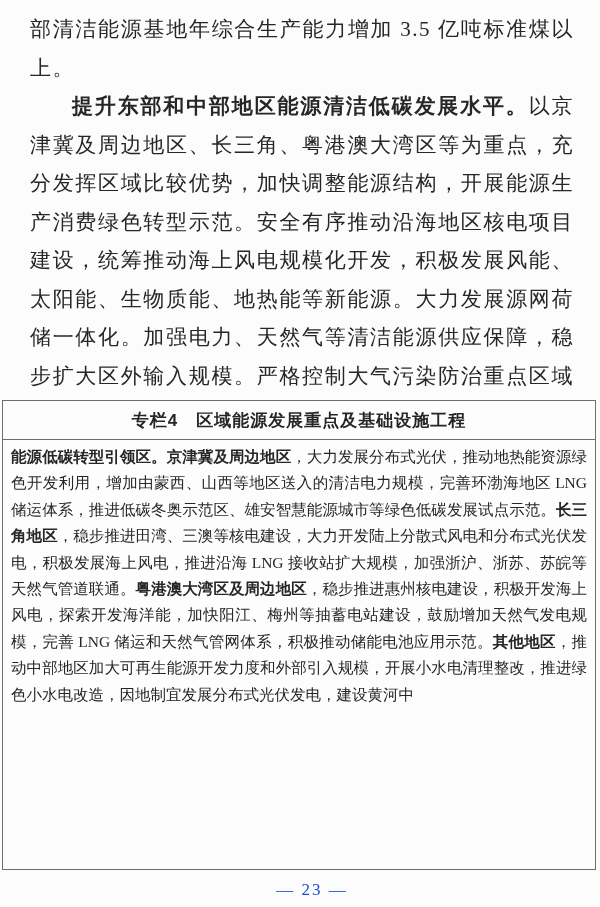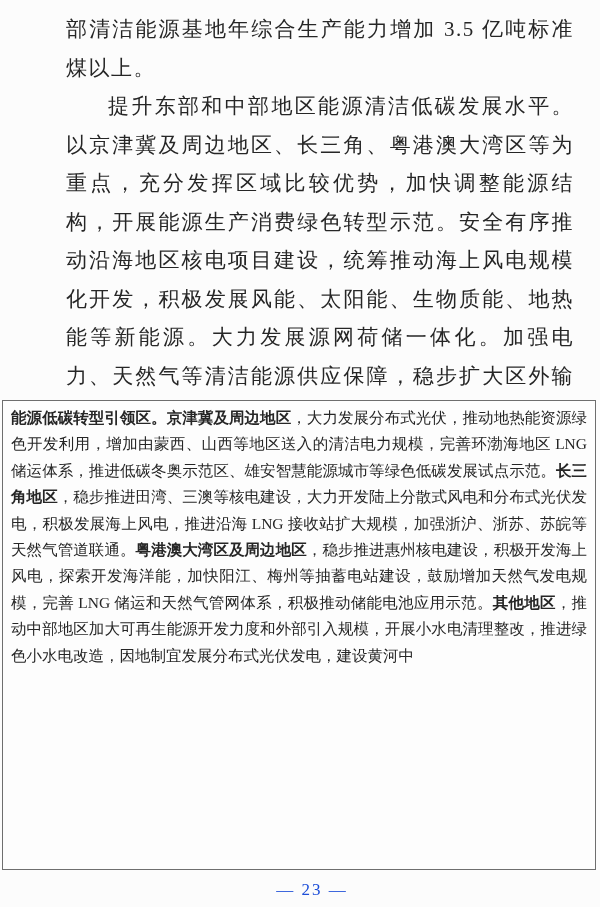--- a/index.html
+++ b/index.html
@@ -4,32 +4,31 @@
 <style>
   html,body { margin:0; padding:0; }
   .page {
     position:relative;
     width:600px; height:907px;
     background:#fcfcfc;
     font-family:"Liberation Serif","DejaVu Serif",serif;
     color:#262626;
     overflow:hidden;
     box-sizing:border-box;
-    padding-left:36px;
   }
   .body-text {
     padding:10px 26px 0 30px;
     font-size:21px;
     line-height:38.5px;
     text-align:justify;
     letter-spacing:1.5px;
   }
   .body-text p { margin:0; }
   .para-indent { text-indent:2em; }
-  .body-text .run-bold { font-weight:400; }
+  .body-text .run-bold { font-weight:700; }
   .feature-box {
     position:absolute;
     left:2px; top:400px;
     width:594px; height:470px;
     border:1px solid #6e6e6e;
     background:#fdfdfd;
     box-sizing:border-box;
   }
   .box-title {
     border-bottom:1px solid #6e6e6e;
@@ -66,20 +65,21 @@
 <body>
 
 <div class="page">
 
   <div class="body-text">
     <p><span class="run">部清洁能源基地年综合生产能力增加 3.5 亿吨标准煤以上。</span></p>
     <p class="para-indent"><span class="run run-bold">提升东部和中部地区能源清洁低碳发展水平。</span><span class="run">以京津冀及周边地区、长三角、粤港澳大湾区等为重点，充分发挥区域比较优势，加快调整能源结构，开展能源生产消费绿色转型示范。安全有序推动沿海地区核电项目建设，统筹推动海上风电规模化开发，积极发展风能、太阳能、生物质能、地热能等新能源。大力发展源网荷储一体化。加强电力、天然气等清洁能源供应保障，稳步扩大区外输入规模。严格控制大气污染防治重点区域煤炭消费，在严控炼油产能规模基础上优化产能结构。“十四五”期间，东部和中部地区新增非化石能源年生产能力 1.5 亿吨标准煤以上。</span></p>
   </div>
 
   <div class="feature-box">
+    <div class="box-title">专栏4　区域能源发展重点及基础设施工程</div>
     <div class="box-content">
       <p><span class="run run-bold">能源低碳转型引领区。京津冀及周边地区</span><span class="run">，大力发展分布式光伏，推动地热能资源绿色开发利用，增加由蒙西、山西等地区送入的清洁电力规模，完善环渤海地区 LNG 储运体系，推进低碳冬奥示范区、雄安智慧能源城市等绿色低碳发展试点示范。</span><span class="run run-bold">长三角地区</span><span class="run">，稳步推进田湾、三澳等核电建设，大力开发陆上分散式风电和分布式光伏发电，积极发展海上风电，推进沿海 LNG 接收站扩大规模，加强浙沪、浙苏、苏皖等天然气管道联通。</span><span class="run run-bold">粤港澳大湾区及周边地区</span><span class="run">，稳步推进惠州核电建设，积极开发海上风电，探索开发海洋能，加快阳江、梅州等抽蓄电站建设，鼓励增加天然气发电规模，完善 LNG 储运和天然气管网体系，积极推动储能电池应用示范。</span><span class="run run-bold">其他地区</span><span class="run">，推动中部地区加大可再生能源开发力度和外部引入规模，开展小水电清理整改，推进绿色小水电改造，因地制宜发展分布式光伏发电，建设黄河中</span></p>
     </div>
   </div>
 
   <div class="page-number">— 23 —</div>
 
 </div>
 
 </body></html>

